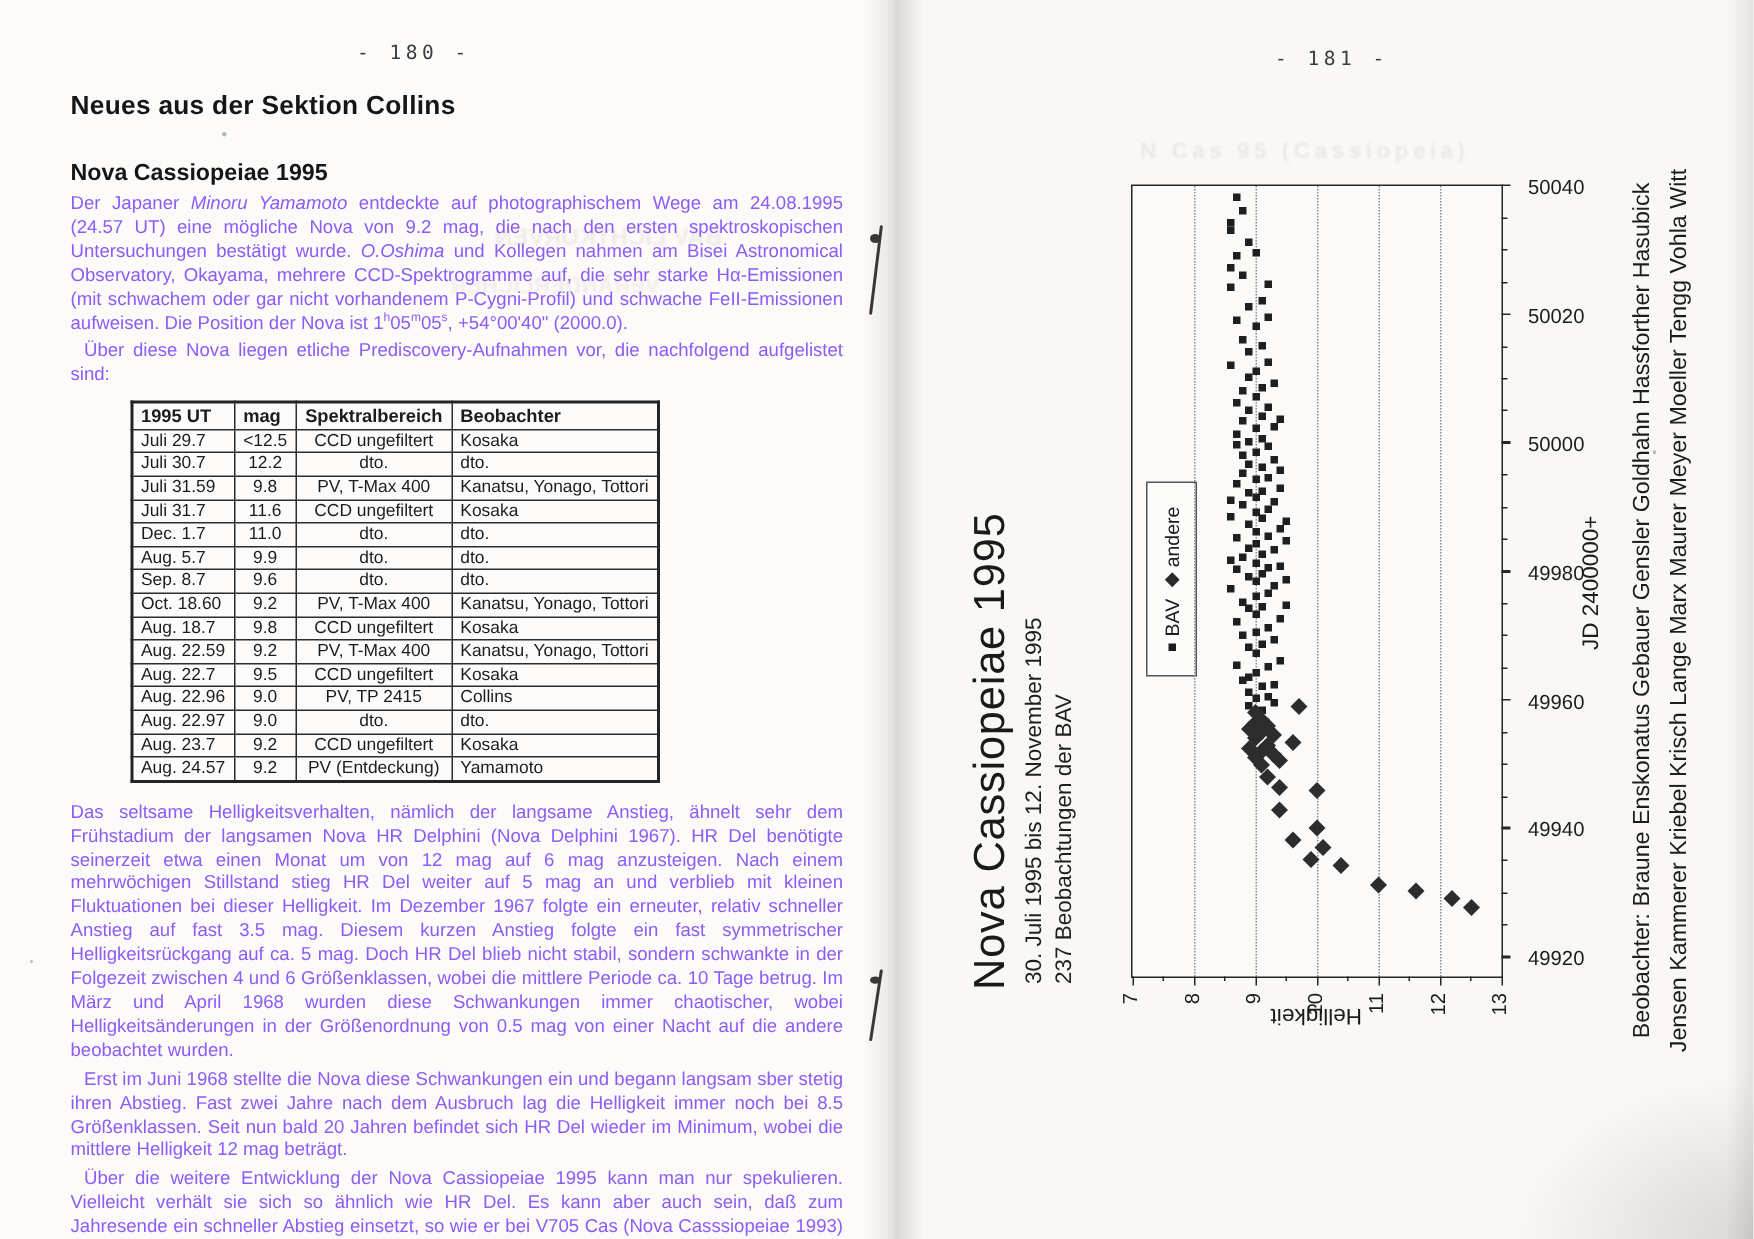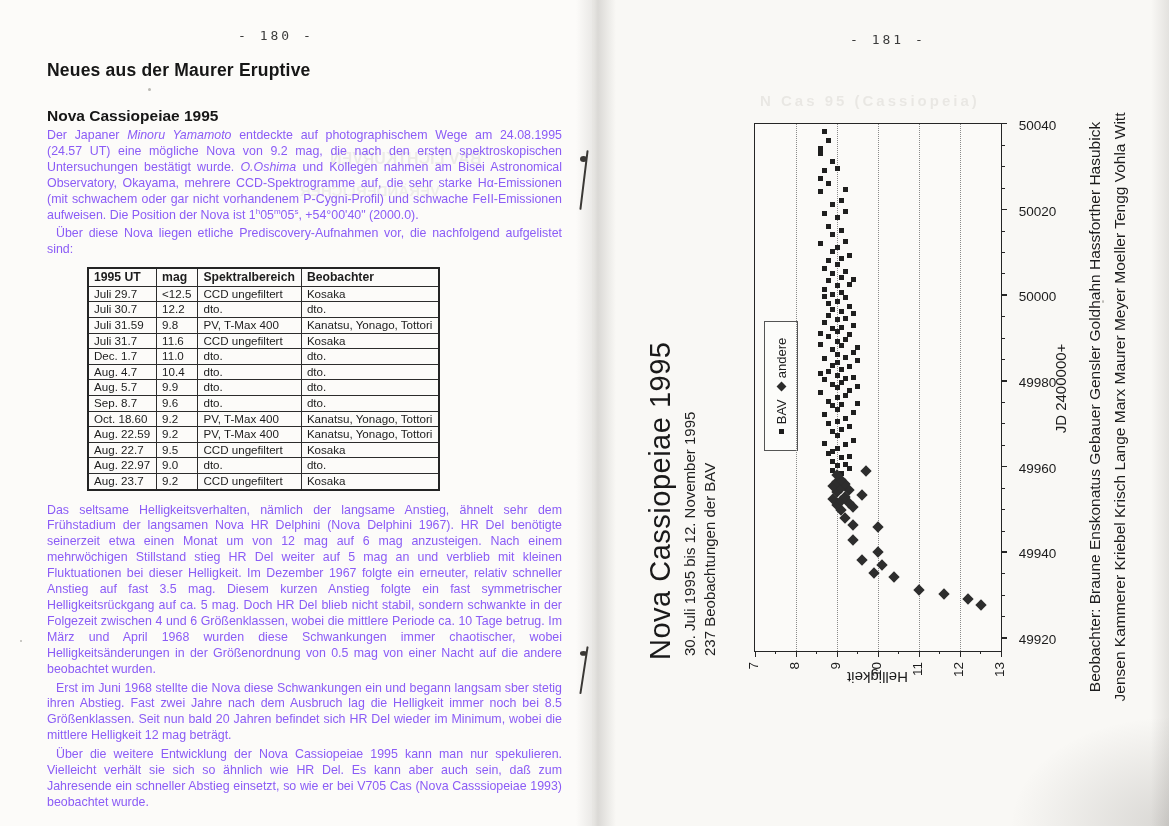--- a/index.html
+++ b/index.html
@@ -51,21 +51,21 @@
   sup{font-size:8px;line-height:0;}
   .obs-table{
     border-collapse:collapse;margin:9px 0 12px 40px;
     font-size:11.6px;line-height:12.6px;color:#1c1c1c;
     border:2px solid #242424;
   }
   .obs-table th,.obs-table td{
     border:1px solid #2c2c2c;padding:1px 6px 1px 5px;white-space:nowrap;
   }
   .obs-table th{font-weight:bold;text-align:left;font-size:12.2px;padding-top:2px;padding-bottom:2px;}
-  .obs-table td.c{}
+  .obs-table td.c{text-align:center;}
   .p-after-table{margin-top:6px !important;}
 
   
   .bleed{position:absolute;color:#8d897f;pointer-events:none;filter:blur(.6px);}
   .bleed-l1{left:330px;top:150px;font-weight:bold;font-size:16px;opacity:.13;transform:scaleX(-1);}
   .bleed-l2{left:300px;top:182px;font-weight:bold;font-size:15px;opacity:.11;transform:scaleX(-1);}
   .bleed-r1{left:168px;top:92px;font-size:15px;font-weight:bold;letter-spacing:3px;opacity:.14;}
 
   
   .figure-rot{
@@ -108,21 +108,21 @@
 </head>
 <body>
 
 <div class="page page-left">
   <div class="pagenum pagenum-left">- 180 -</div>
 
   <div class="bleed bleed-l1">BAV LICHTKURVEN</div>
   <div class="bleed bleed-l2">VERÄNDERLICHER</div>
 
   <div class="article">
-    <h1 class="sect-title">Neues aus der Maurer Eruptive</h1>
+    <h1 class="sect-title">Neues aus der Sektion Collins</h1>
     <h2 class="art-title">Nova Cassiopeiae 1995</h2>
     <p><span>Der Japaner </span><i>Minoru Yamamoto</i><span> entdeckte auf photographischem Wege am 24.08.1995 (24.57 UT) eine mögliche Nova von 9.2 mag, die nach den ersten spektroskopischen Untersuchungen bestätigt wurde. </span><i>O.Oshima</i><span> und Kollegen nahmen am Bisei Astronomical Observatory, Okayama, mehrere CCD-Spektrogramme auf, die sehr starke Hα-Emissionen (mit schwachem oder gar nicht vorhandenem P-Cygni-Profil) und schwache FeII-Emissionen aufweisen. Die Position der Nova ist 1</span><sup>h</sup><span>05</span><sup>m</sup><span>05</span><sup>s</sup><span>, +54°00'40" (2000.0).</span></p>
     <p class="indent"><span>Über diese Nova liegen etliche Prediscovery-Aufnahmen vor, die nachfolgend aufgelistet sind:</span></p>
     <table class="obs-table">
       <thead>
           <tr>
             <th>1995 UT</th>
             <th>mag</th>
             <th>Spektralbereich</th>
             <th>Beobachter</th>
@@ -153,66 +153,78 @@
             <td class="c">CCD ungefiltert</td>
             <td>Kosaka</td>
           </tr>
           <tr>
             <td>Dec. 1.7</td>
             <td class="c">11.0</td>
             <td class="c">dto.</td>
             <td>dto.</td>
           </tr>
           <tr>
-            <td>Aug. 4.7</td>
-            <td class="c">10.4</td>
-            <td class="c">dto.</td>
-            <td>dto.</td>
-          </tr>
-          <tr>
             <td>Aug. 5.7</td>
             <td class="c">9.9</td>
             <td class="c">dto.</td>
             <td>dto.</td>
           </tr>
           <tr>
             <td>Sep. 8.7</td>
             <td class="c">9.6</td>
             <td class="c">dto.</td>
             <td>dto.</td>
           </tr>
           <tr>
             <td>Oct. 18.60</td>
             <td class="c">9.2</td>
             <td class="c">PV, T-Max 400</td>
             <td>Kanatsu, Yonago, Tottori</td>
           </tr>
           <tr>
+            <td>Aug. 18.7</td>
+            <td class="c">9.8</td>
+            <td class="c">CCD ungefiltert</td>
+            <td>Kosaka</td>
+          </tr>
+          <tr>
             <td>Aug. 22.59</td>
             <td class="c">9.2</td>
             <td class="c">PV, T-Max 400</td>
             <td>Kanatsu, Yonago, Tottori</td>
           </tr>
           <tr>
             <td>Aug. 22.7</td>
             <td class="c">9.5</td>
             <td class="c">CCD ungefiltert</td>
             <td>Kosaka</td>
           </tr>
           <tr>
+            <td>Aug. 22.96</td>
+            <td class="c">9.0</td>
+            <td class="c">PV, TP 2415</td>
+            <td>Collins</td>
+          </tr>
+          <tr>
             <td>Aug. 22.97</td>
             <td class="c">9.0</td>
             <td class="c">dto.</td>
             <td>dto.</td>
           </tr>
           <tr>
             <td>Aug. 23.7</td>
             <td class="c">9.2</td>
             <td class="c">CCD ungefiltert</td>
             <td>Kosaka</td>
+          </tr>
+          <tr>
+            <td>Aug. 24.57</td>
+            <td class="c">9.2</td>
+            <td class="c">PV (Entdeckung)</td>
+            <td>Yamamoto</td>
           </tr>
         </tbody>
     </table>
     <p class="p-after-table"><span>Das seltsame Helligkeitsverhalten, nämlich der langsame Anstieg, ähnelt sehr dem Frühstadium der langsamen Nova HR Delphini (Nova Delphini 1967). HR Del benötigte seinerzeit etwa einen Monat um von 12 mag auf 6 mag anzusteigen. Nach einem mehrwöchigen Stillstand stieg HR Del weiter auf 5 mag an und verblieb mit kleinen Fluktuationen bei dieser Helligkeit. Im Dezember 1967 folgte ein erneuter, relativ schneller Anstieg auf fast 3.5 mag. Diesem kurzen Anstieg folgte ein fast symmetrischer Helligkeitsrückgang auf ca. 5 mag. Doch HR Del blieb nicht stabil, sondern schwankte in der Folgezeit zwischen 4 und 6 Größenklassen, wobei die mittlere Periode ca. 10 Tage betrug. Im März und April 1968 wurden diese Schwankungen immer chaotischer, wobei Helligkeitsänderungen in der Größenordnung von 0.5 mag  von einer Nacht auf die andere beobachtet wurden.</span></p>
     <p class="indent"><span>Erst im Juni 1968 stellte die Nova diese Schwankungen ein und begann langsam sber stetig ihren Abstieg. Fast zwei Jahre nach dem Ausbruch lag die Helligkeit immer noch bei 8.5 Größenklassen. Seit nun bald 20 Jahren befindet sich HR Del wieder im Minimum, wobei die mittlere Helligkeit 12 mag beträgt.</span></p>
     <p class="indent"><span>Über die weitere Entwicklung der Nova Cassiopeiae 1995 kann man nur spekulieren. Vielleicht verhält sie sich so ähnlich wie HR Del. Es kann aber auch sein, daß zum Jahresende ein schneller Abstieg einsetzt, so wie er bei V705 Cas (Nova Casssiopeiae 1993) beobachtet wurde.</span></p>
   </div>
 </div>
 
 <div class="page page-right">

